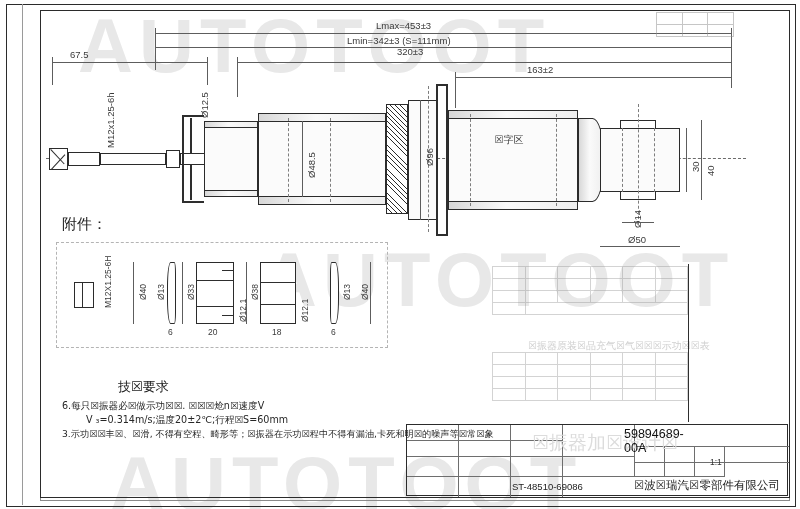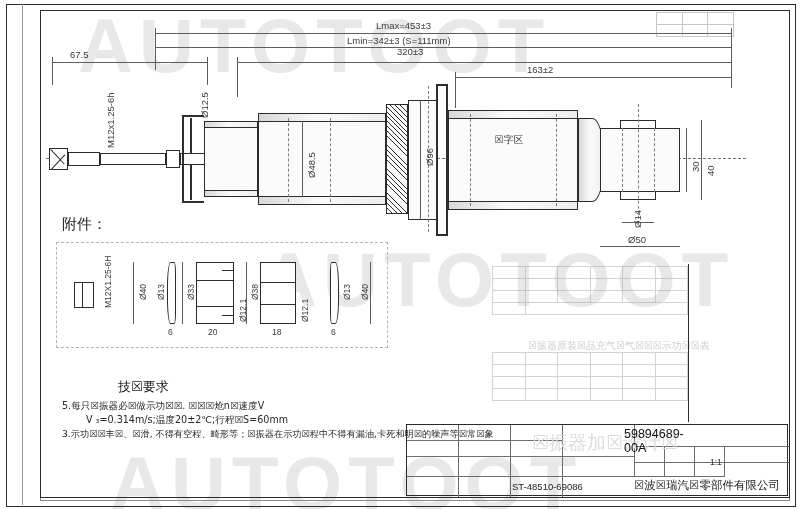--- a/index.html
+++ b/index.html
@@ -199,21 +199,21 @@
   <div class="lnl" style="left:246px;top:262px;width:1px;height:62px;"></div>
 
   <div class="shape" style="left:330px;top:262px;width:9px;height:62px;border-radius:18% 40% 40% 18%;"></div>
   <div class="dim v sm" style="left:342px;top:300px;">Ø13</div>
   <div class="dim v sm" style="left:360px;top:300px;">Ø40</div>
   <div class="dim sm" style="left:331px;top:327px;">6</div>
   <div class="lnl" style="left:370px;top:262px;width:1px;height:62px;"></div>
 
   <div id="tech">
     <div class="hd cjk">技☒要求</div>
-    <div class="row cjk">5.每只☒振器必☒做示功☒☒. ☒☒☒炝n☒速度V</div>
+    <div class="row cjk">6.每只☒振器必☒做示功☒☒. ☒☒☒炝n☒速度V</div>
     <div class="row cjk ind">V    ₃=0.314m/s;温度20±2℃;行程☒S=60mm</div>
     <div class="row cjk" style="font-size:9.2px;">3.示功☒☒丰☒、☒滑, 不得有空程、畸形等；☒振器在示功☒程中不得有漏油,卡死和明☒的噪声等☒常☒象</div>
   </div>
 
   <table class="ftbl" style="left:492px;top:266px;width:196px;">
     <tbody>
       <tr>
           <td></td>
           <td></td>
           <td></td>

